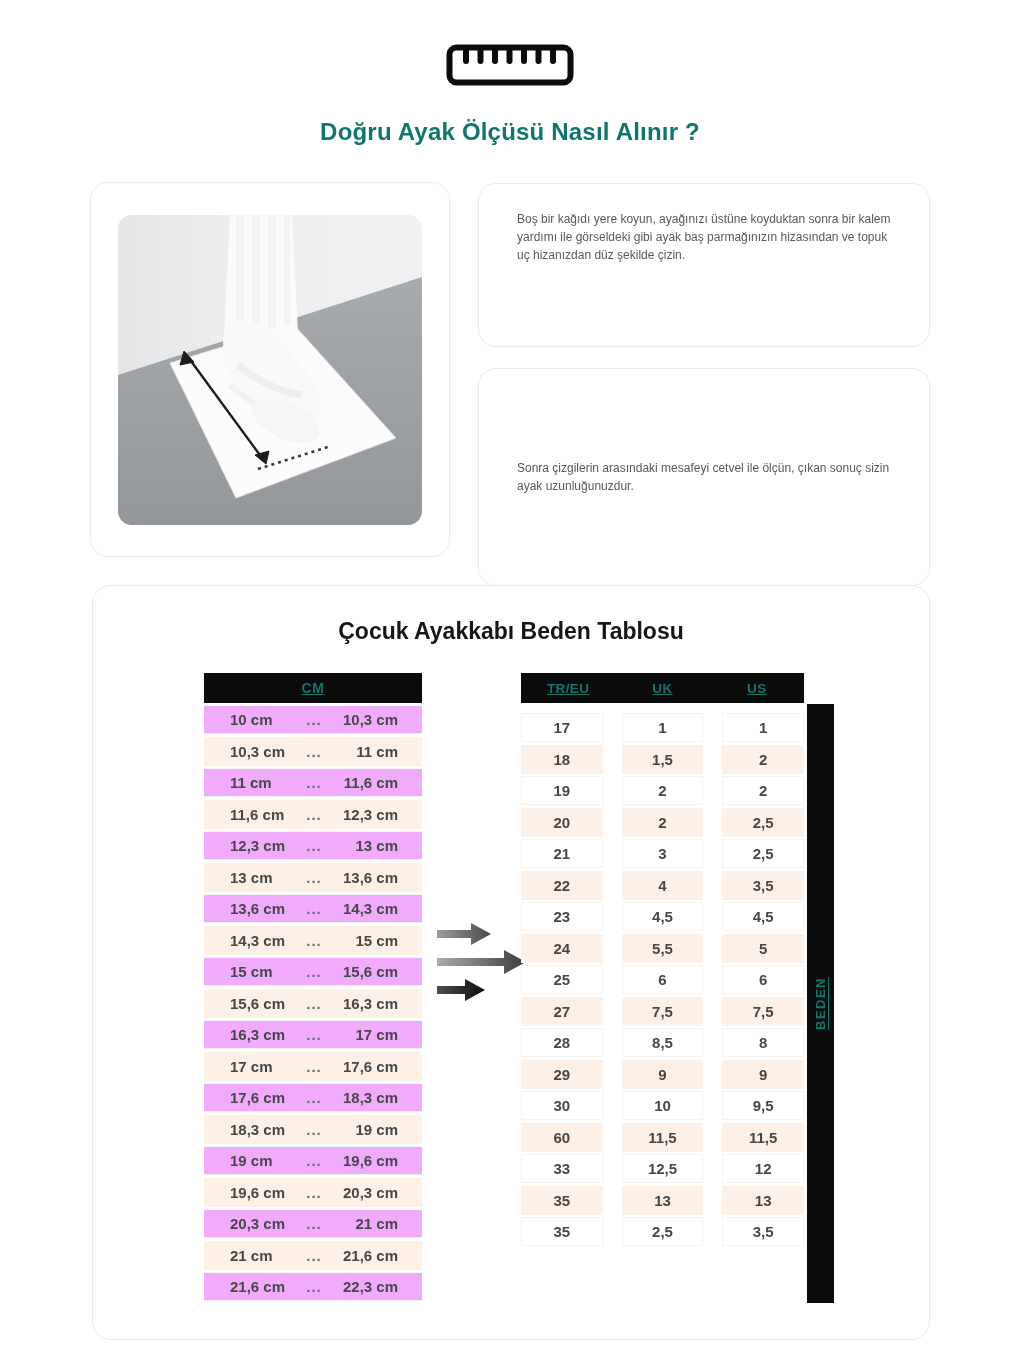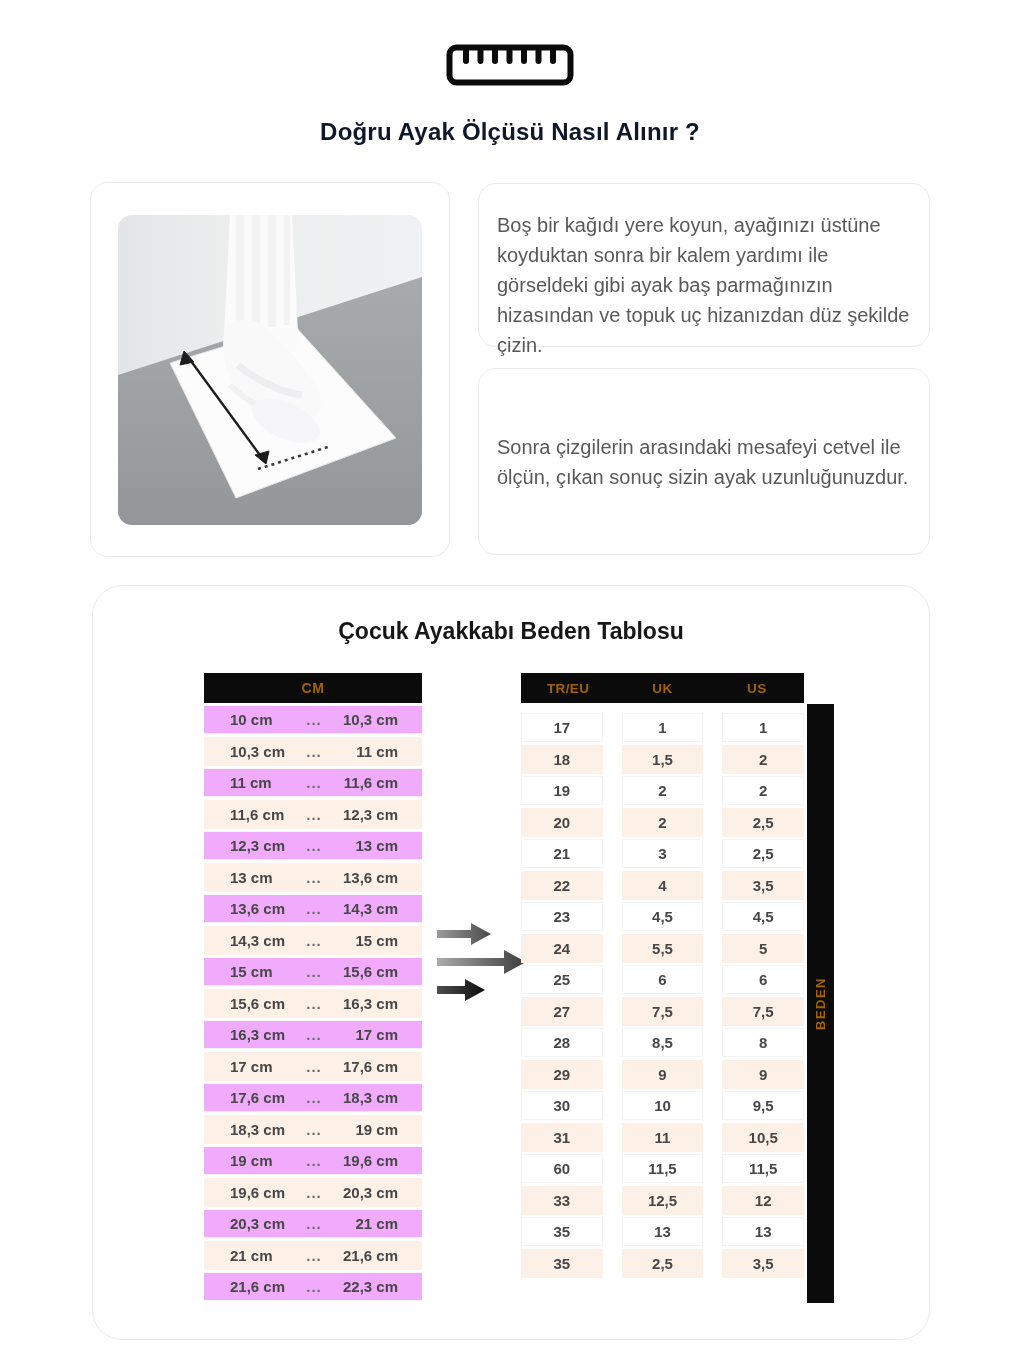--- a/index.html
+++ b/index.html
@@ -4,36 +4,36 @@
 <style>
   html,body{margin:0;padding:0;background:#ffffff;}
   .page{
     position:relative;width:1020px;height:1360px;margin:0 auto;
     background:#ffffff;font-family:"Liberation Sans",sans-serif;overflow:hidden;
   }
   
   .ruler-wrap{position:absolute;top:44px;left:0;width:100%;display:flex;justify-content:center;}
   .page-title{
     position:absolute;top:118px;left:0;width:100%;text-align:center;
-    font-size:24px;font-weight:bold;color:#0f172a;letter-spacing:.2px;
+    font-size:24px;font-weight:bold;color:#0f766e;letter-spacing:.2px;
   }
   
   .card{position:absolute;background:#fff;border:1px solid #ebebeb;border-radius:18px;box-sizing:border-box;}
   .photo-card{left:90px;top:182px;width:360px;height:375px;display:flex;align-items:center;justify-content:center;}
   .photo-frame{width:304px;height:310px;border-radius:14px;overflow:hidden;}
-  .note-card{color:#58595b;font-size:20px;line-height:1.5;padding:26px 18px;}
+  .note-card{color:#58595b;font-size:12px;line-height:1.5;padding:26px 38px;}
   .note-one{left:478px;top:183px;width:452px;height:164px;}
-  .note-two{left:478px;top:368px;width:452px;height:187px;display:flex;align-items:center;}
-  
-  .table-card{left:92px;top:585px;width:838px;height:755px;border-radius:30px;}
+  .note-two{left:478px;top:368px;width:452px;height:218px;display:flex;align-items:center;}
+  
+  .table-card{left:92px;top:585px;width:838px;height:755px;border-radius:19px;}
   .table-title{
     position:absolute;top:32px;left:0;width:100%;text-align:center;
     font-size:23px;font-weight:bold;color:#161616;
   }
-  .black{background:var(--header-bg);color:#a16207;}
+  .black{background:var(--header-bg);color:#0f766e;text-decoration:underline;}
   
   .cm-table{position:absolute;left:111px;top:87px;width:218px;}
   .cm-head{
     height:30px;display:flex;align-items:center;justify-content:center;
     font-size:14px;font-weight:bold;letter-spacing:.5px;margin-bottom:2px;
   }
   .cmrow{
     display:flex;align-items:center;height:29px;margin-bottom:2.5px;
     background:#f0abfc;font-size:15px;font-weight:bold;color:#474747;
   }
@@ -325,25 +325,20 @@
             <div class="cell">29</div>
             <div class="cell">9</div>
             <div class="cell">9</div>
           </div>
           <div class="szrow">
             <div class="cell">30</div>
             <div class="cell">10</div>
             <div class="cell">9,5</div>
           </div>
           <div class="szrow">
-            <div class="cell">31</div>
-            <div class="cell">11</div>
-            <div class="cell">10,5</div>
-          </div>
-          <div class="szrow">
             <div class="cell">60</div>
             <div class="cell">11,5</div>
             <div class="cell">11,5</div>
           </div>
           <div class="szrow">
             <div class="cell">33</div>
             <div class="cell">12,5</div>
             <div class="cell">12</div>
           </div>
           <div class="szrow">

